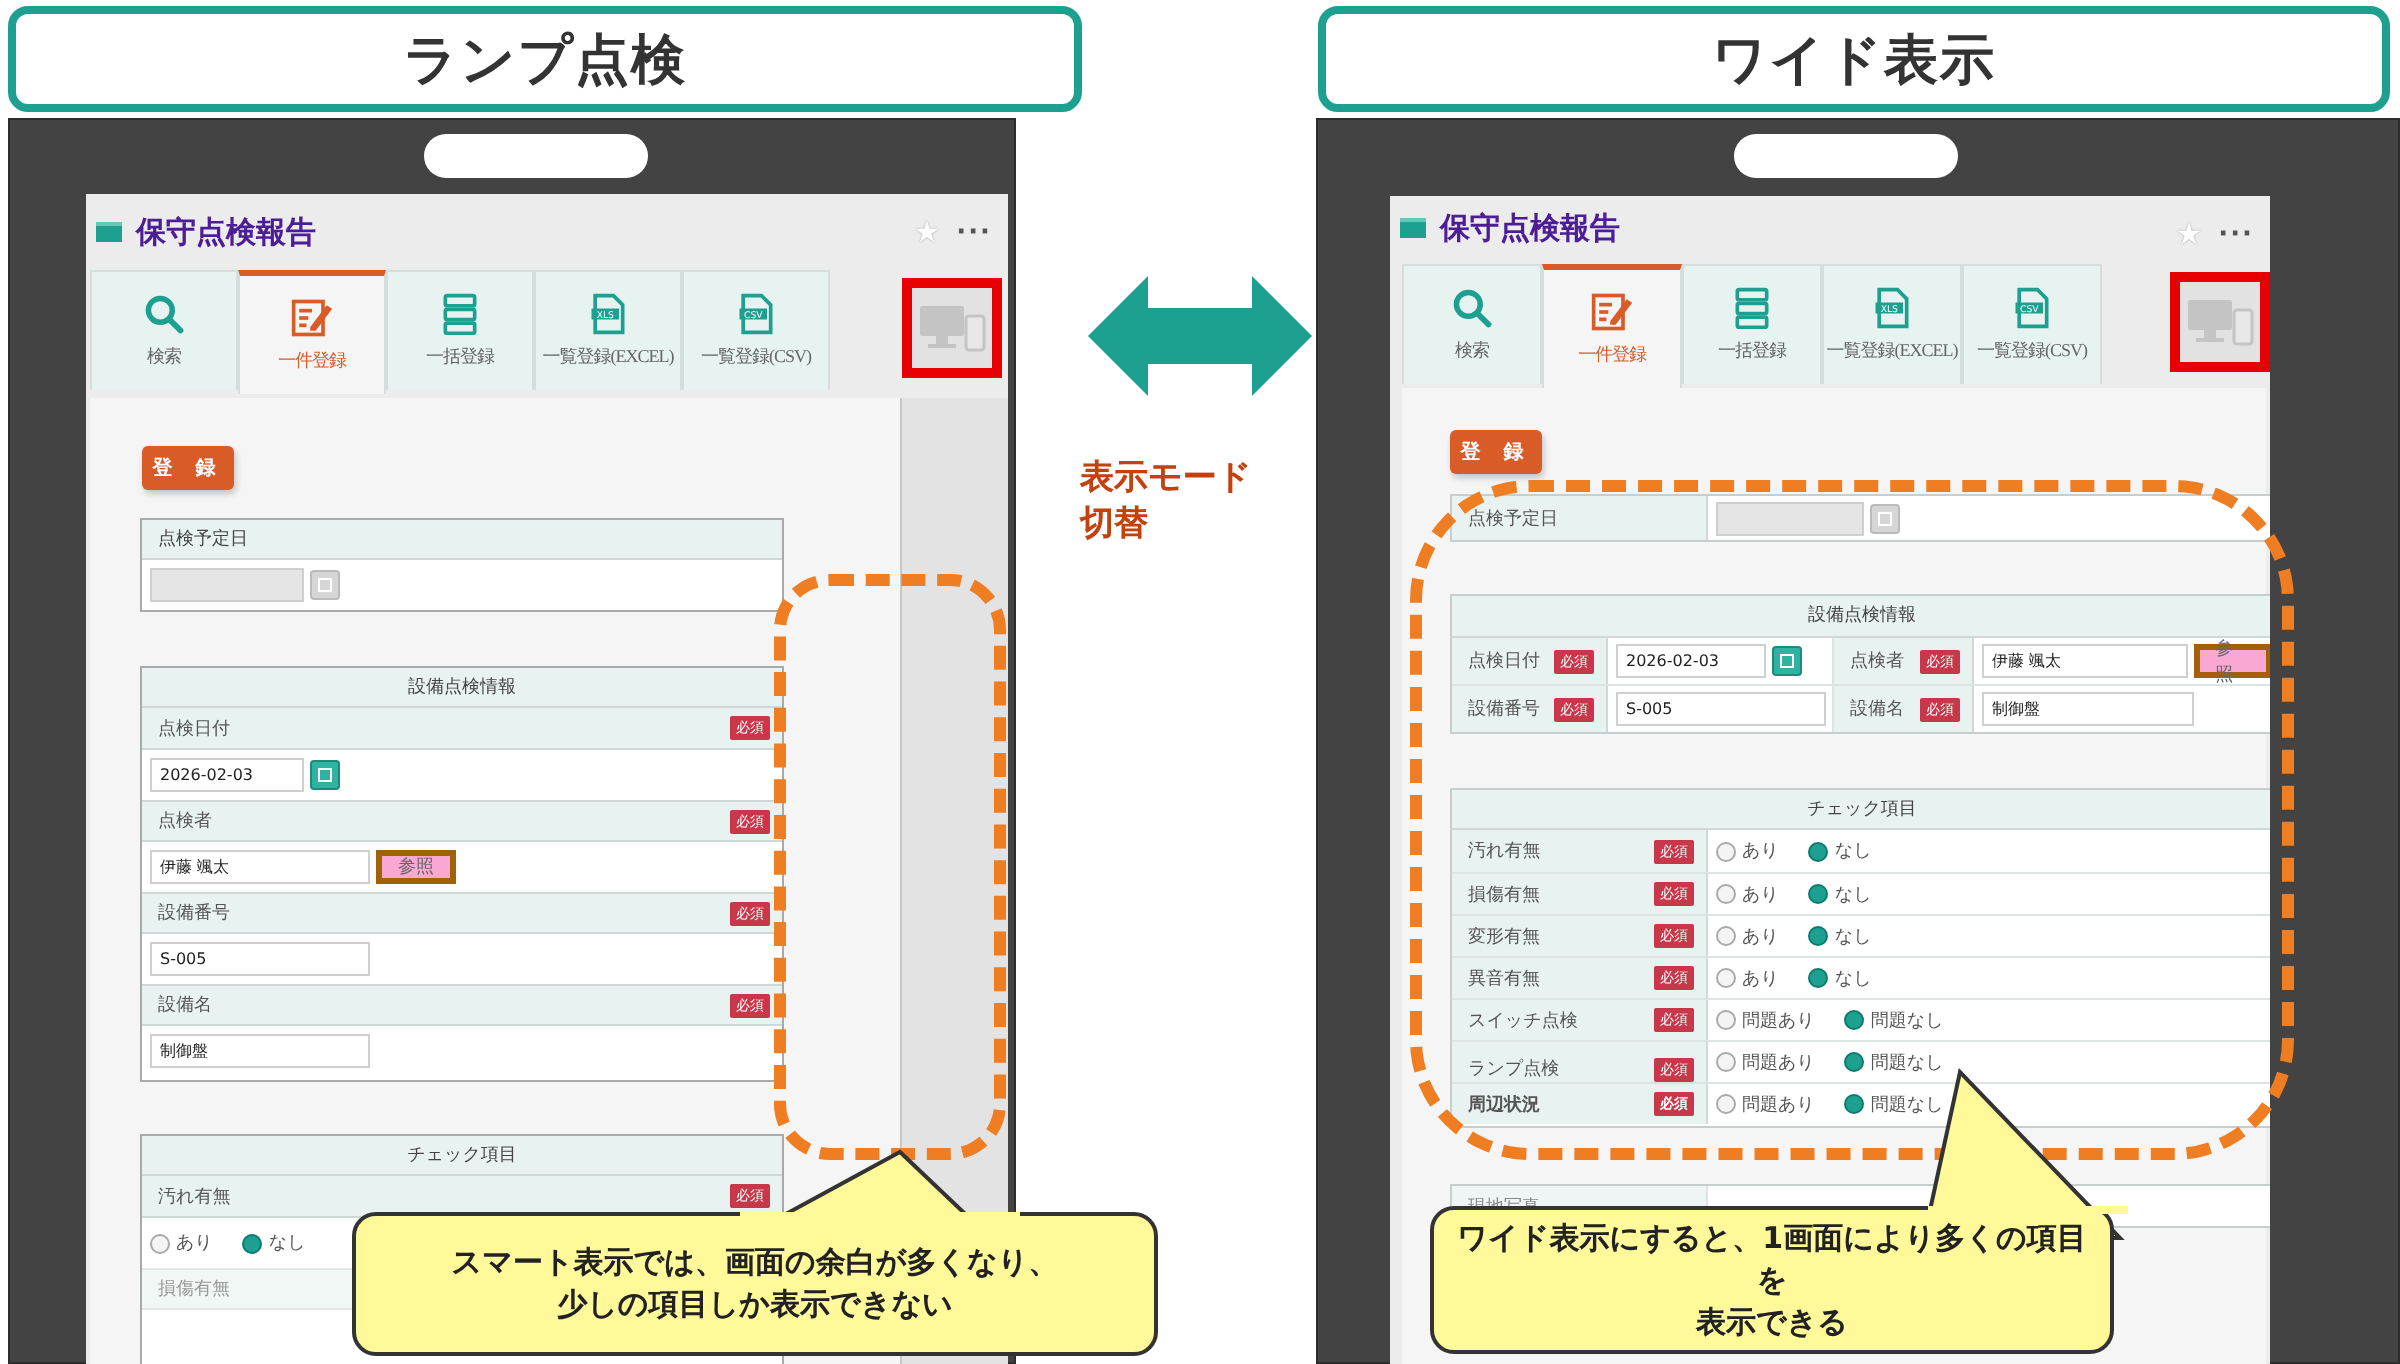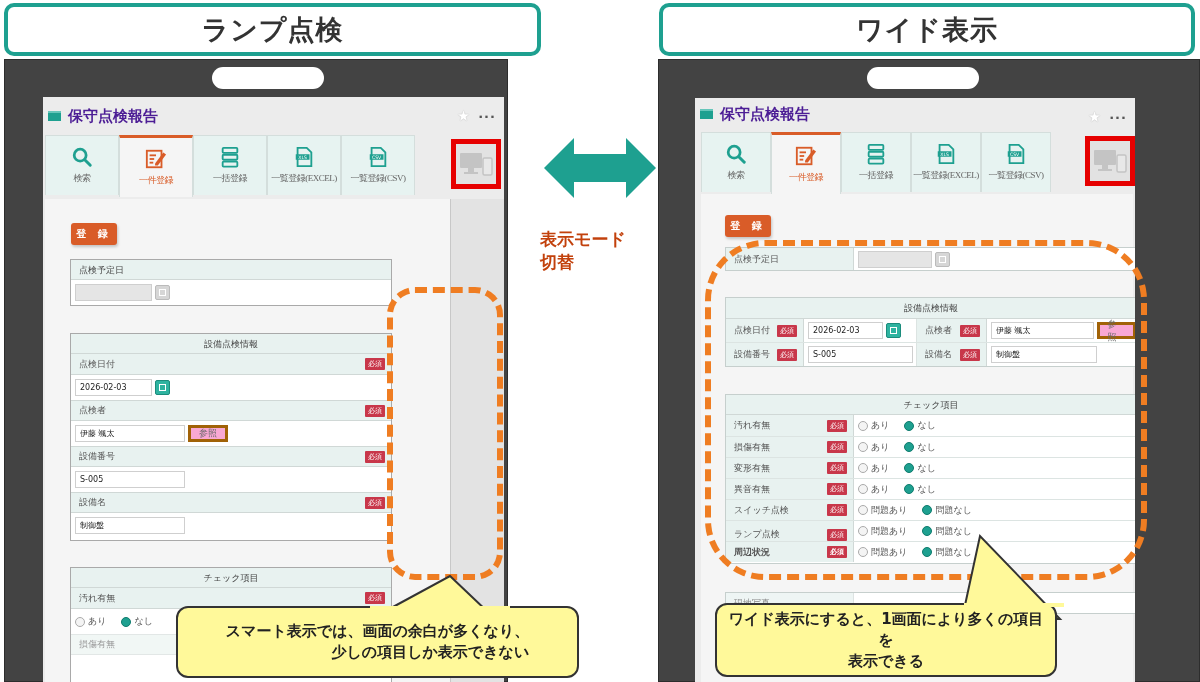--- a/index.html
+++ b/index.html
@@ -263,21 +263,21 @@
         </div>
     </div>
   </div>
 </div>
 
 <div class="dashed-zone" style="left:387px; top:287px; width:116px; height:293px;"></div>
 
 <svg class="callout-tail" style="left:340px; top:570px;" width="180" height="45" viewBox="0 0 180 45">
   <polygon points="40,44 110,6 150,44" fill="#fff99a" stroke="#333" stroke-width="2"></polygon>
 </svg>
-<div class="callout" style="left:176px; top:606px; width:403px; height:72px; white-space:pre-line;text-align:right;">
+<div class="callout" style="left:176px; top:606px; width:403px; height:72px; white-space:pre-line;">
   <span>スマート表示では、画面の余白が多くなり、
 少しの項目しか表示できない</span>
 </div>
 <div style="position:absolute; left:370px; top:606px; width:140px; height:4px; background:#fff99a;"></div>
 
 <svg class="switch-arrow" width="112" height="60" viewBox="0 0 112 60">
   <polygon points="0,30 30,0 30,16 82,16 82,0 112,30 82,60 82,44 30,44 30,60" fill="#1ea090"></polygon>
 </svg>
 <div class="switch-label">
   <div>表示モード</div>

